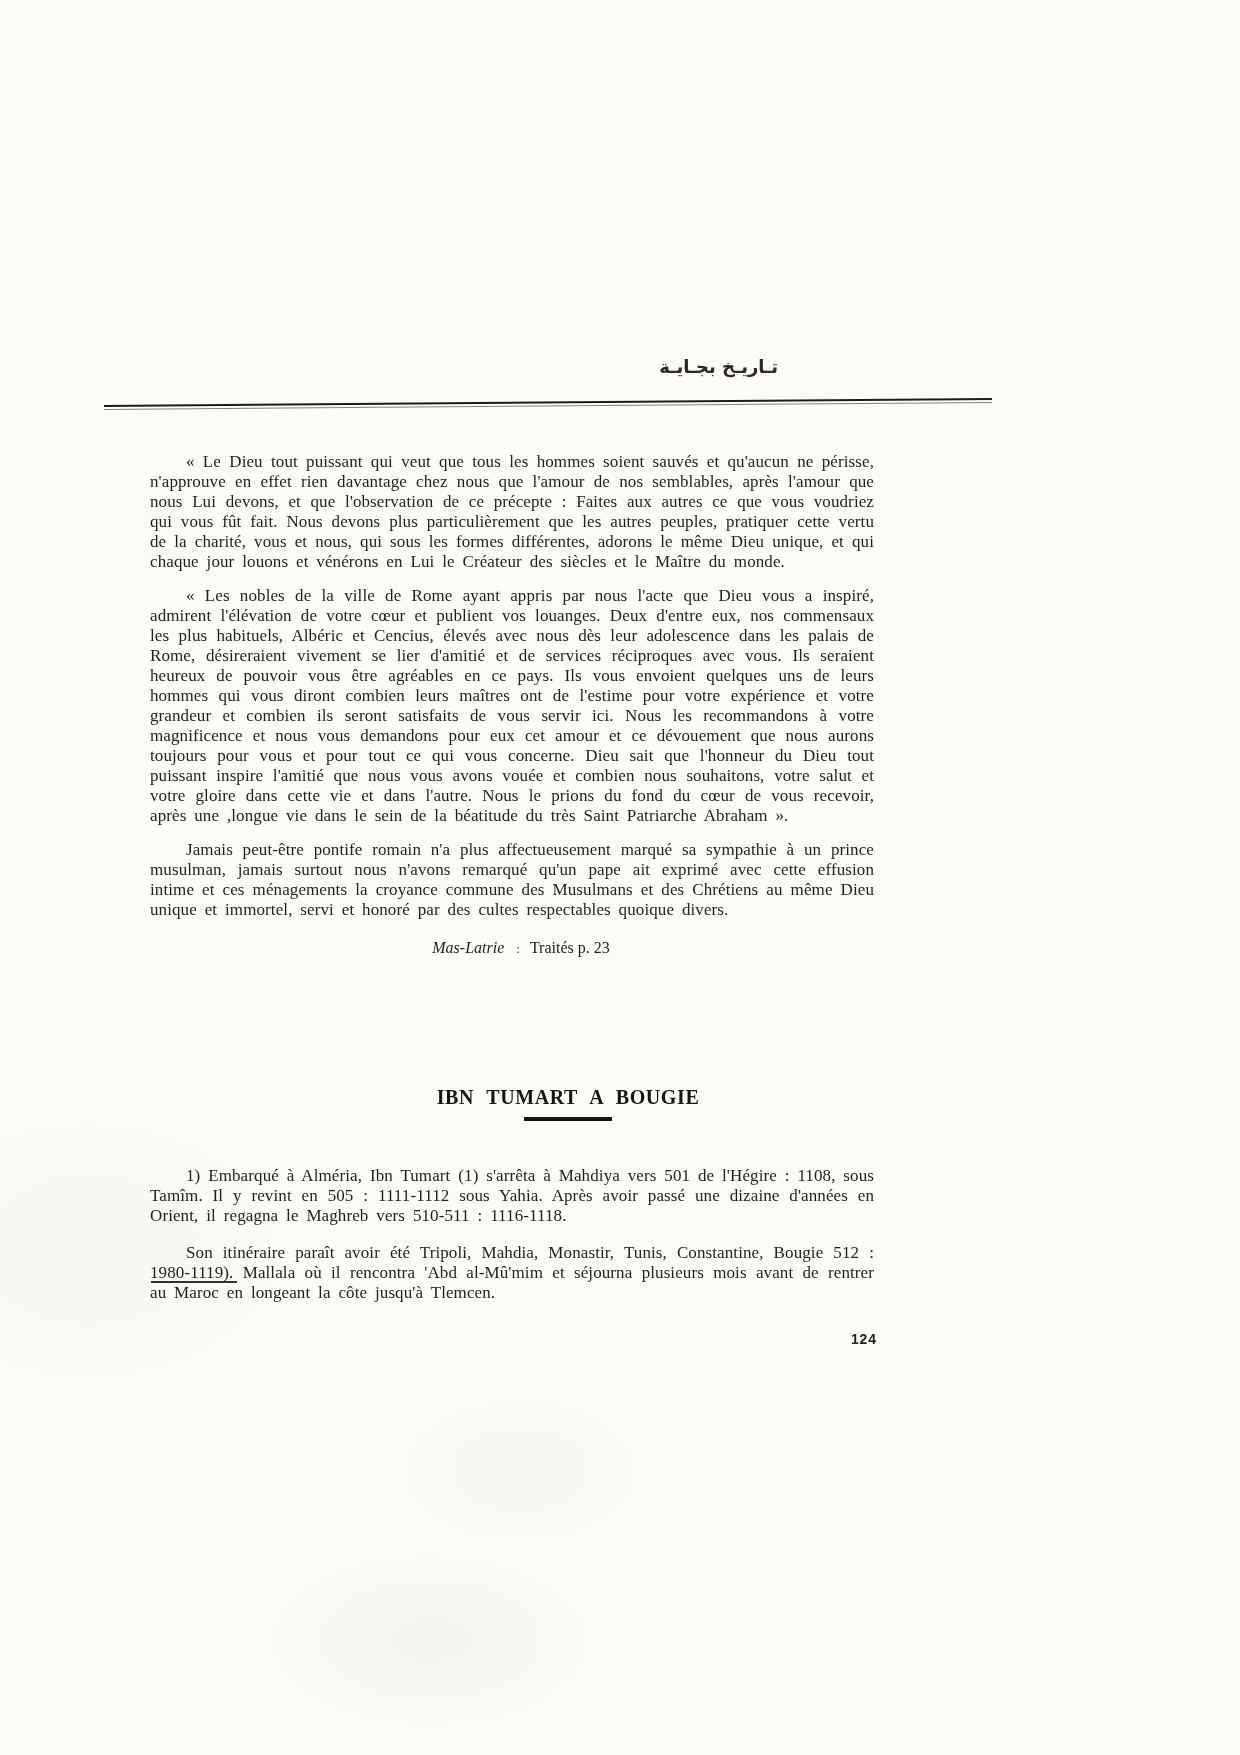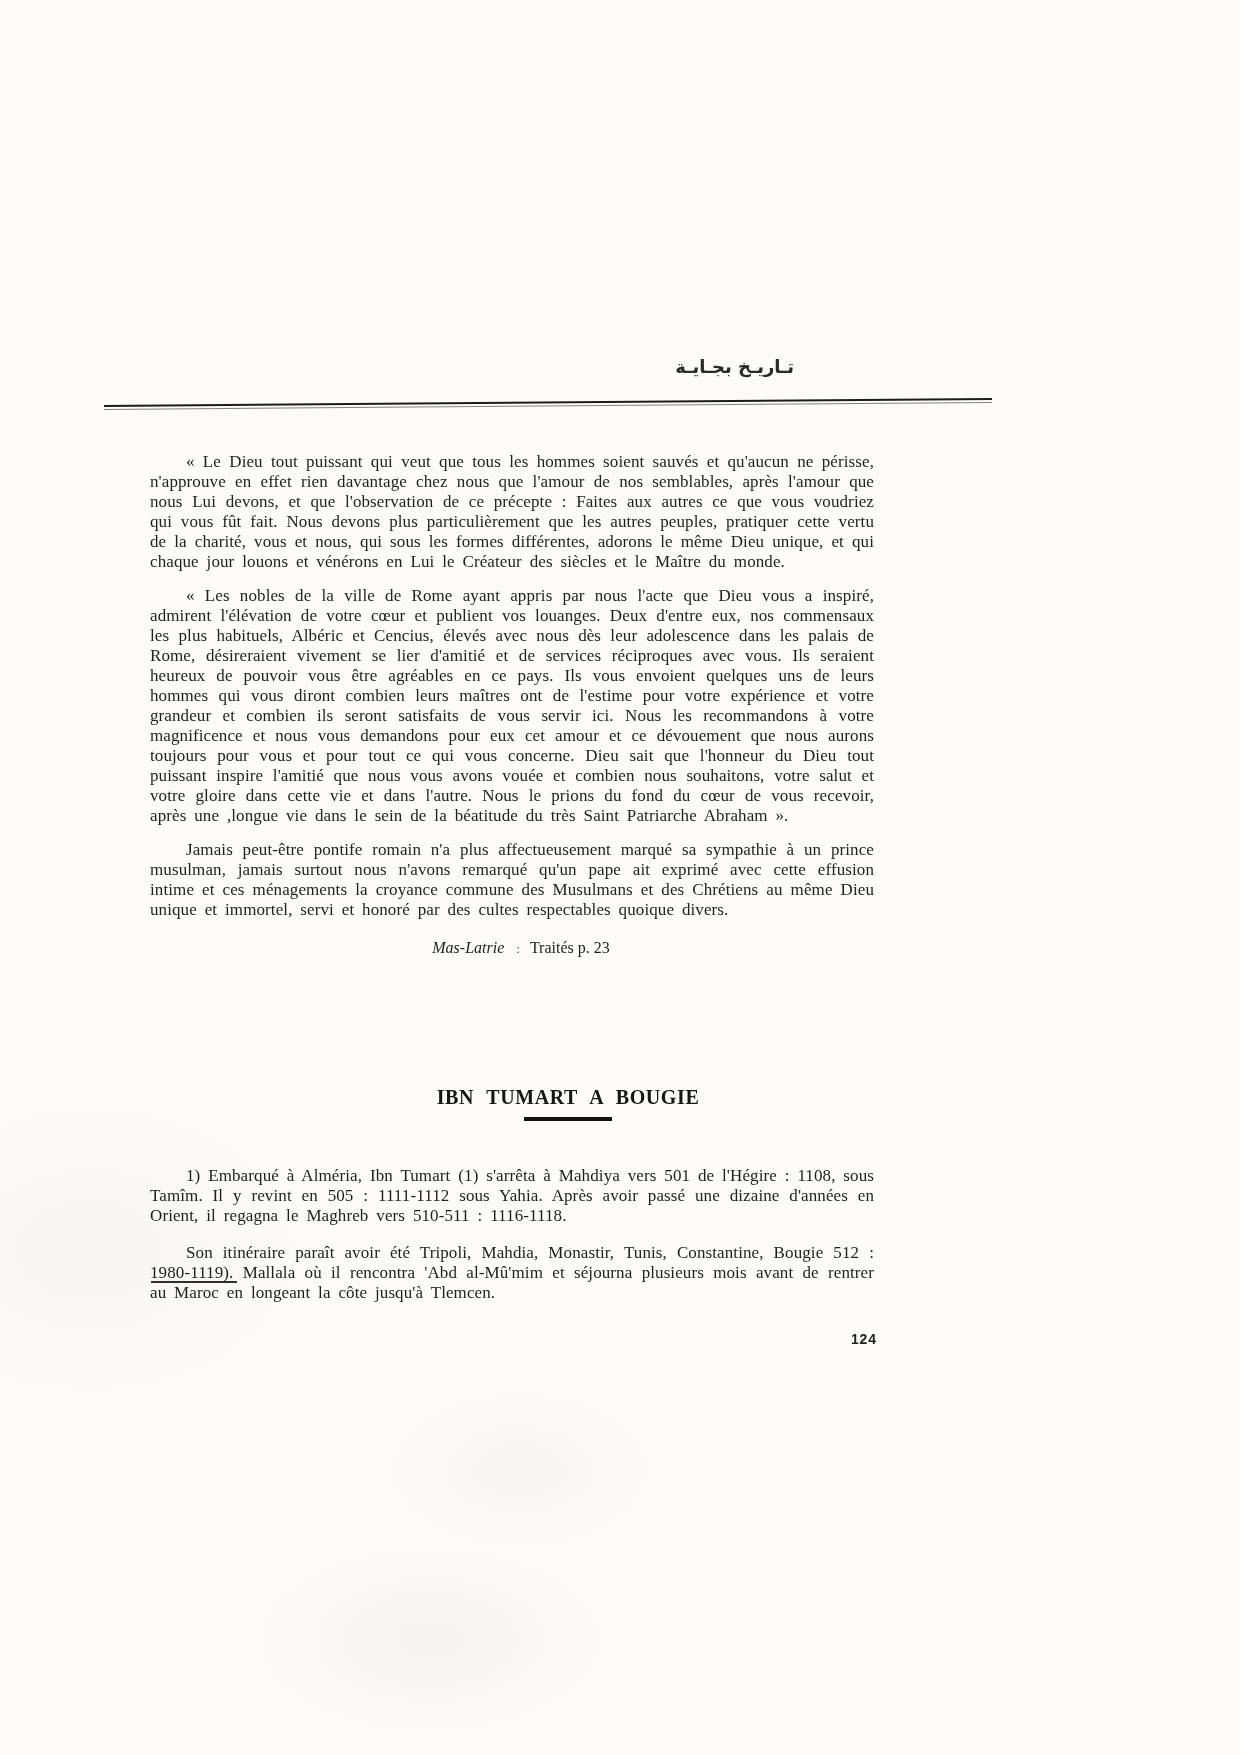--- a/index.html
+++ b/index.html
@@ -15,21 +15,21 @@
       #fcfbf8;
     font-family: "Liberation Serif", "DejaVu Serif", serif;
     color: #211e1b;
     overflow: hidden;
   }
 
   
   .arabic-title {
     position: absolute;
     top: 356px;
-    left: 644px;
+    left: 628px;
     width: 150px;
     text-align: right;
     direction: rtl;
     font-family: "DejaVu Sans", sans-serif;
     font-size: 18px;
     font-weight: bold;
     color: #2b2825;
   }
 
   

